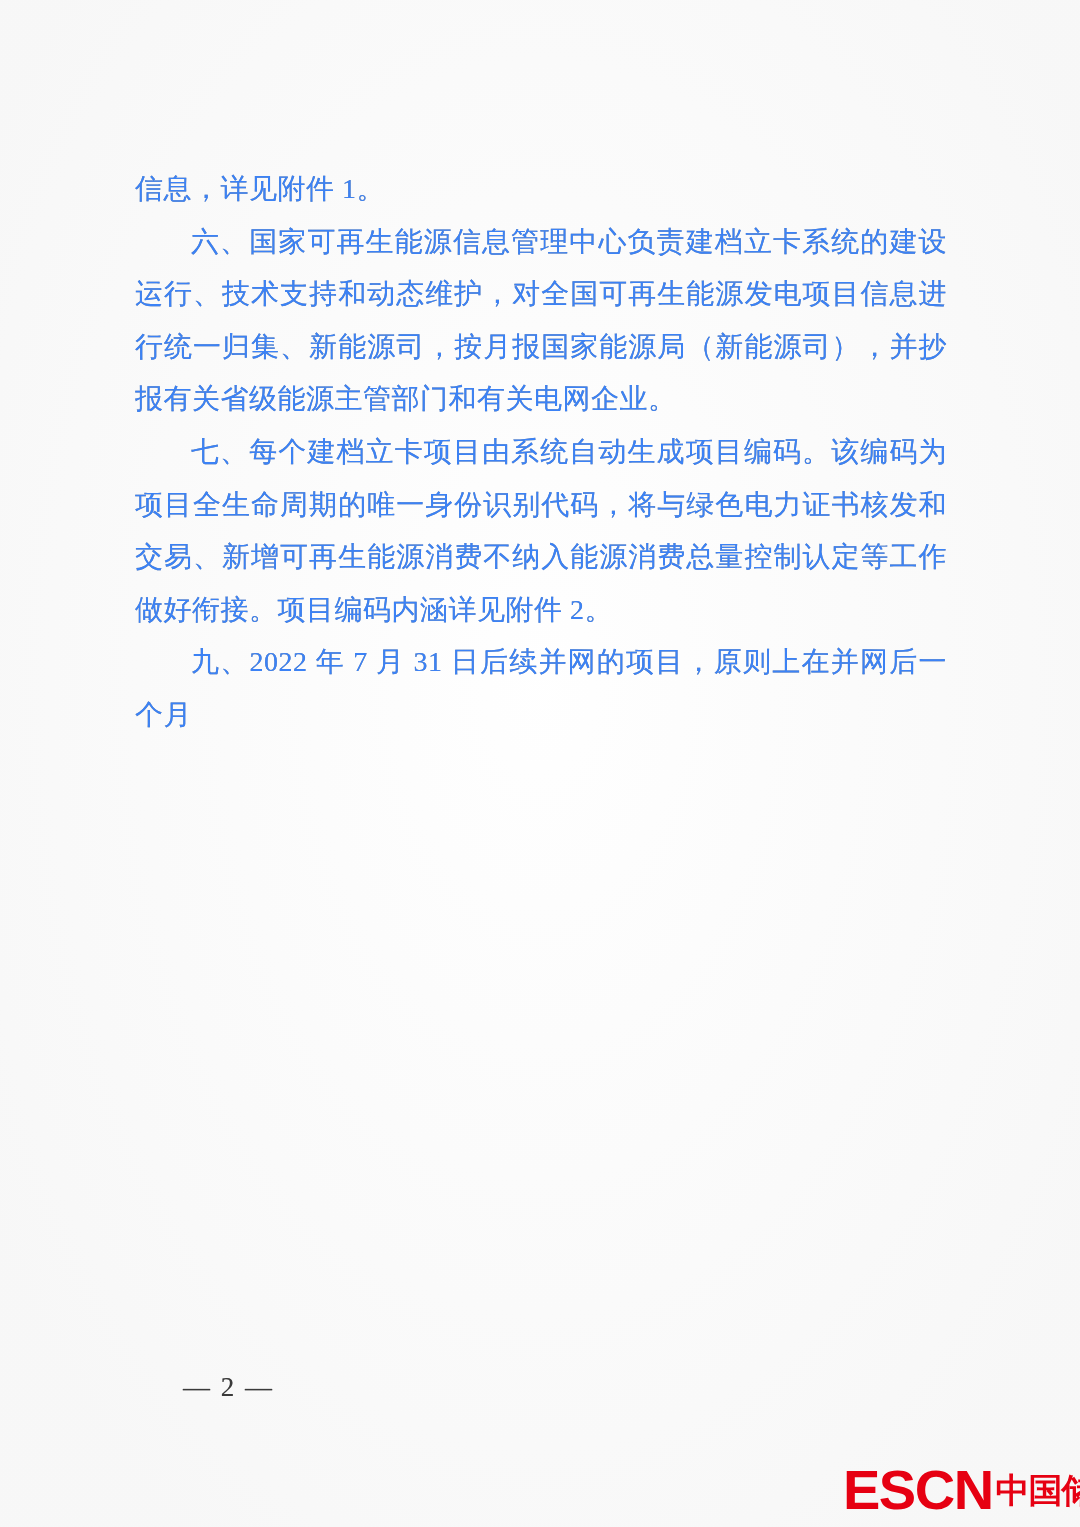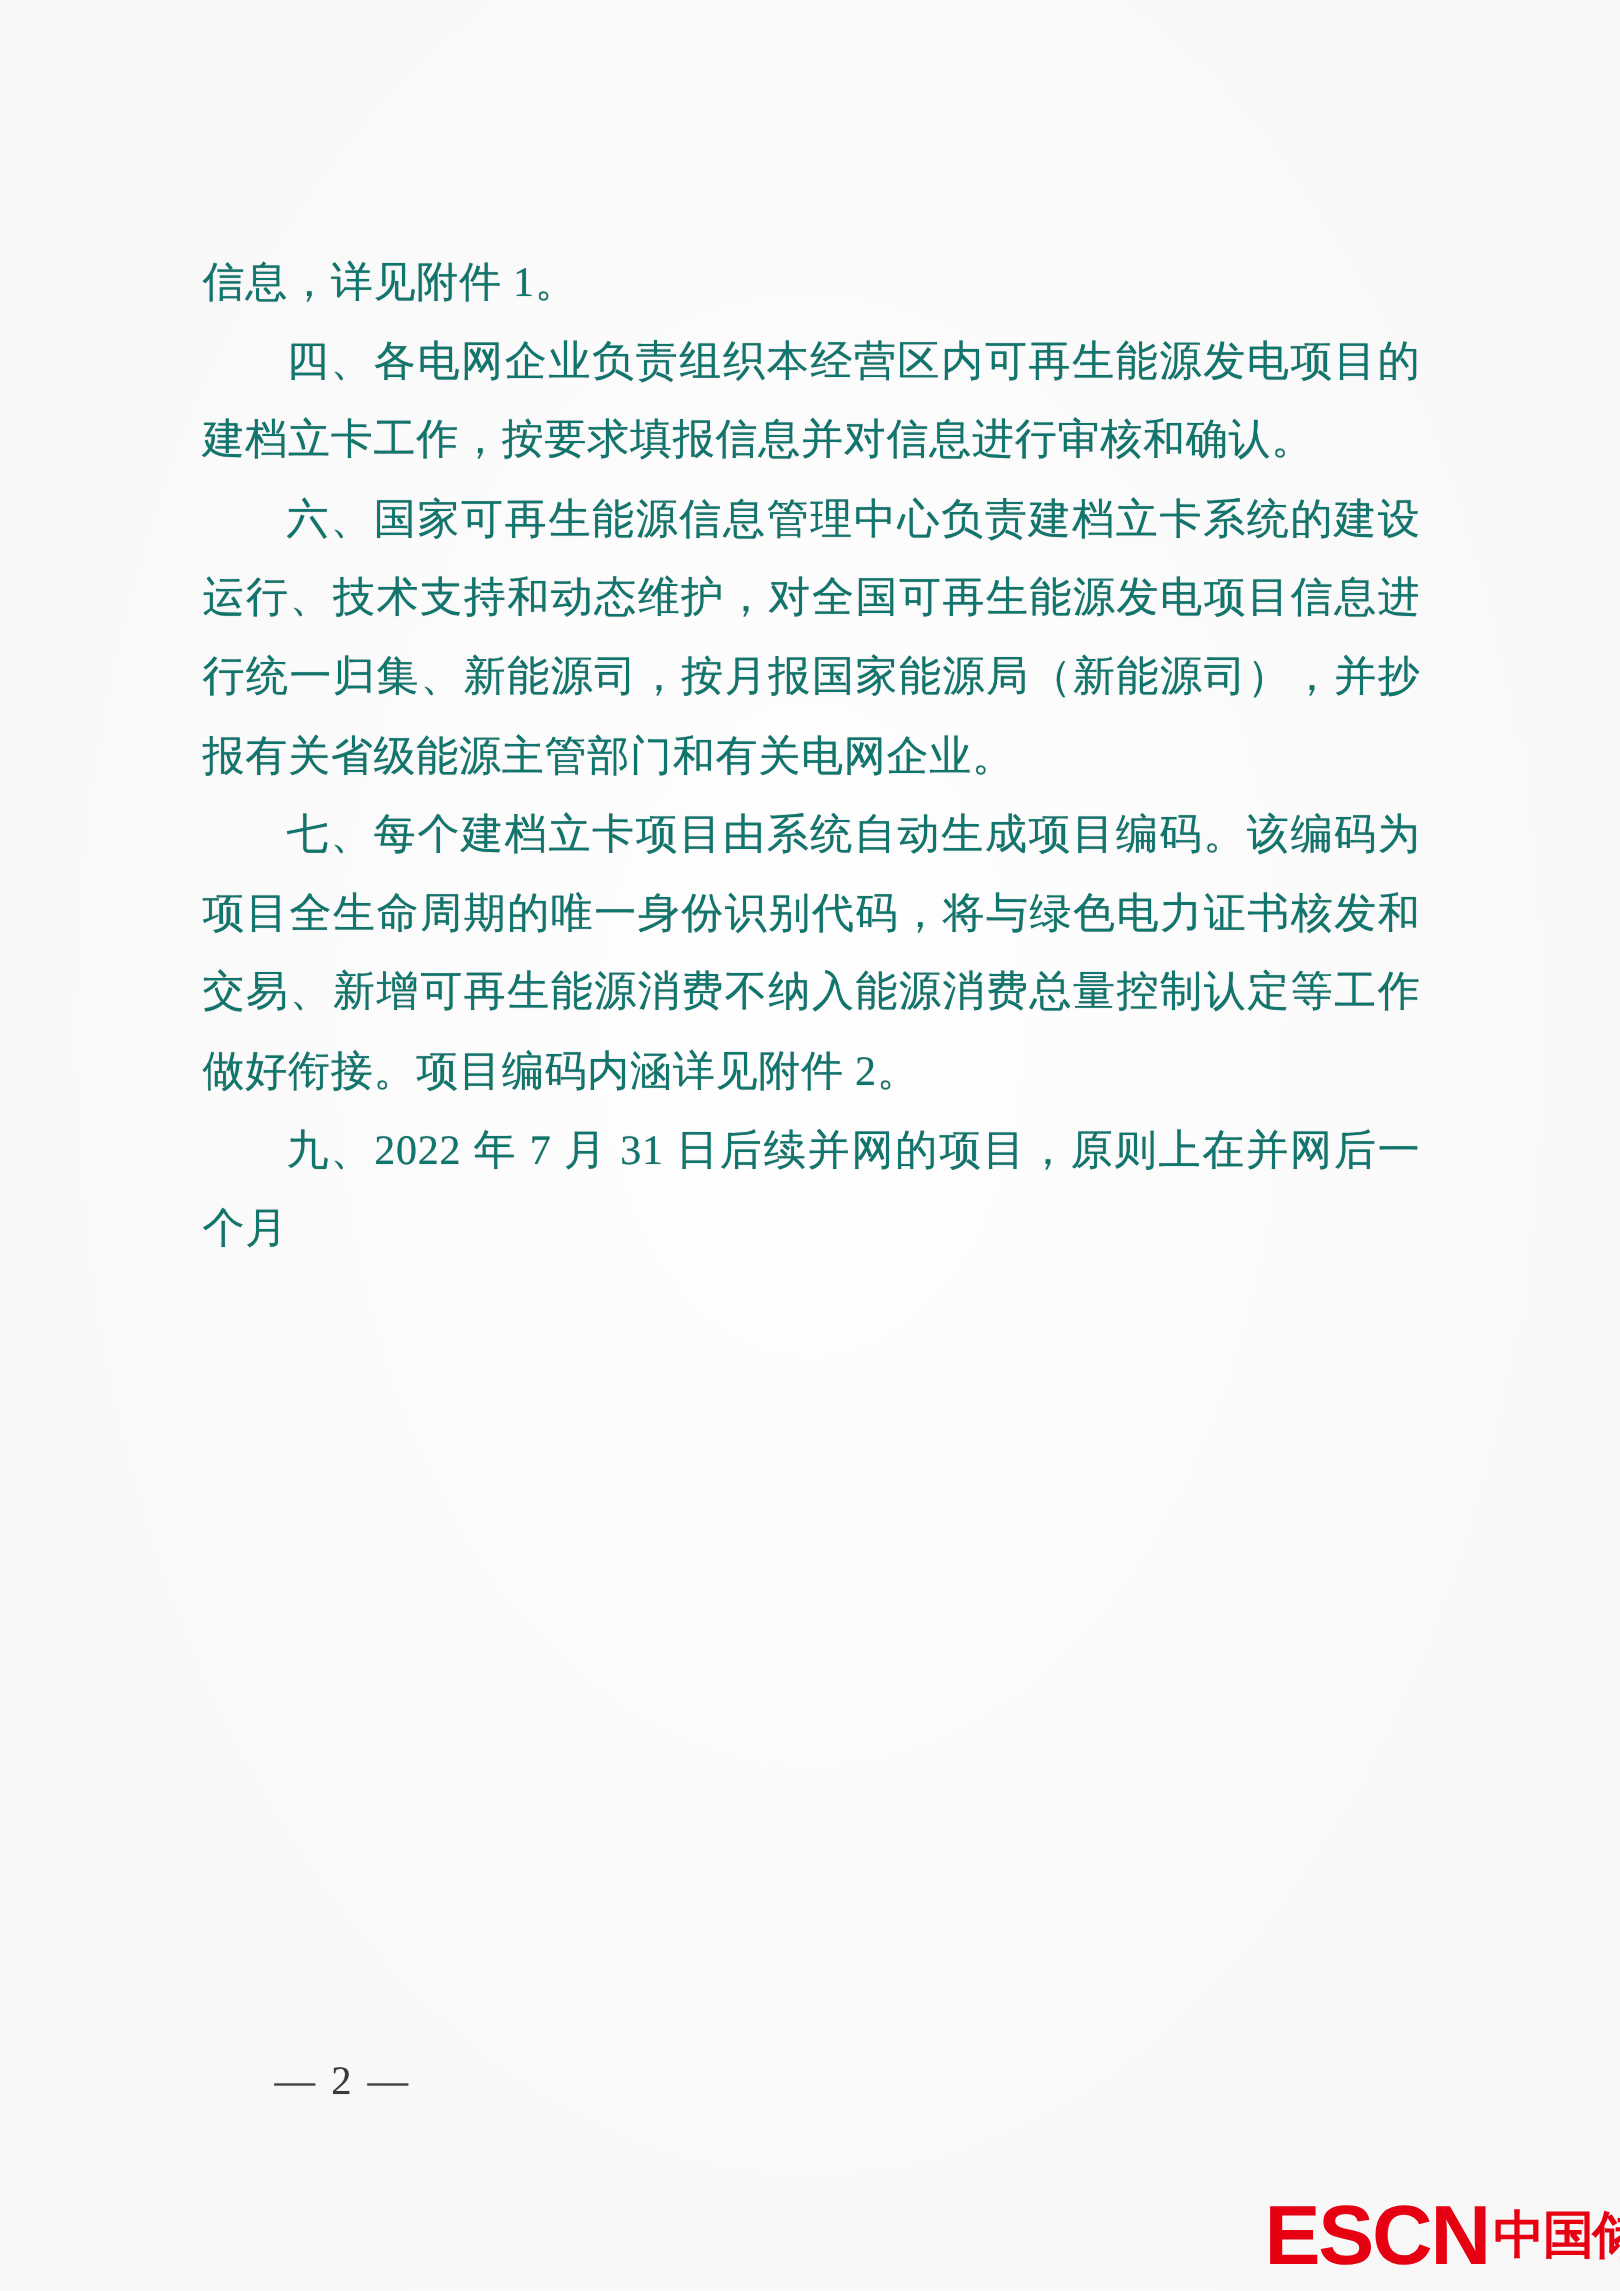--- a/index.html
+++ b/index.html
@@ -20,21 +20,21 @@
     inset: 0;
     background:
       radial-gradient(ellipse at 50% 45%, rgba(255,255,255,0.9) 0%, rgba(244,244,244,0.55) 85%),
       #fbfbfb;
   }
   .doc-body {
     position: absolute;
     left: 135px;
     top: 163px;
     width: 812px;
-    color: #0f766e;
+    color: #3b82f6;
     font-size: 28px;
     line-height: 52.6px;
     text-shadow: 0 0 0.6px rgba(40,40,40,0.55);
   }
   .para {
     margin: 0;
     text-align: justify;
     letter-spacing: 0.5px;
   }
   .para.indent {
@@ -72,21 +72,20 @@
     letter-spacing: -1px;
   }
 </style>
 </head>
 <body>
 
 <div class="scan-surface"></div>
 
 <div class="doc-body">
     <p class="para">信息，详见附件 1。</p>
-    <p class="para indent">四、各电网企业负责组织本经营区内可再生能源发电项目的建档立卡工作，按要求填报信息并对信息进行审核和确认。</p>
     <p class="para indent">六、国家可再生能源信息管理中心负责建档立卡系统的建设运行、技术支持和动态维护，对全国可再生能源发电项目信息进行统一归集、新能源司，按月报国家能源局（新能源司），并抄报有关省级能源主管部门和有关电网企业。</p>
     <p class="para indent">七、每个建档立卡项目由系统自动生成项目编码。该编码为项目全生命周期的唯一身份识别代码，将与绿色电力证书核发和交易、新增可再生能源消费不纳入能源消费总量控制认定等工作做好衔接。项目编码内涵详见附件 2。</p>
     <p class="para indent">九、2022 年 7 月 31 日后续并网的项目，原则上在并网后一个月</p>
   </div>
 
 <div class="page-number">— 2 —</div>
 
 <div class="watermark" style="color: rgb(230, 0, 18);">
   <span class="latin">ESCN</span>
   <span class="cjk">中国储能网</span>

